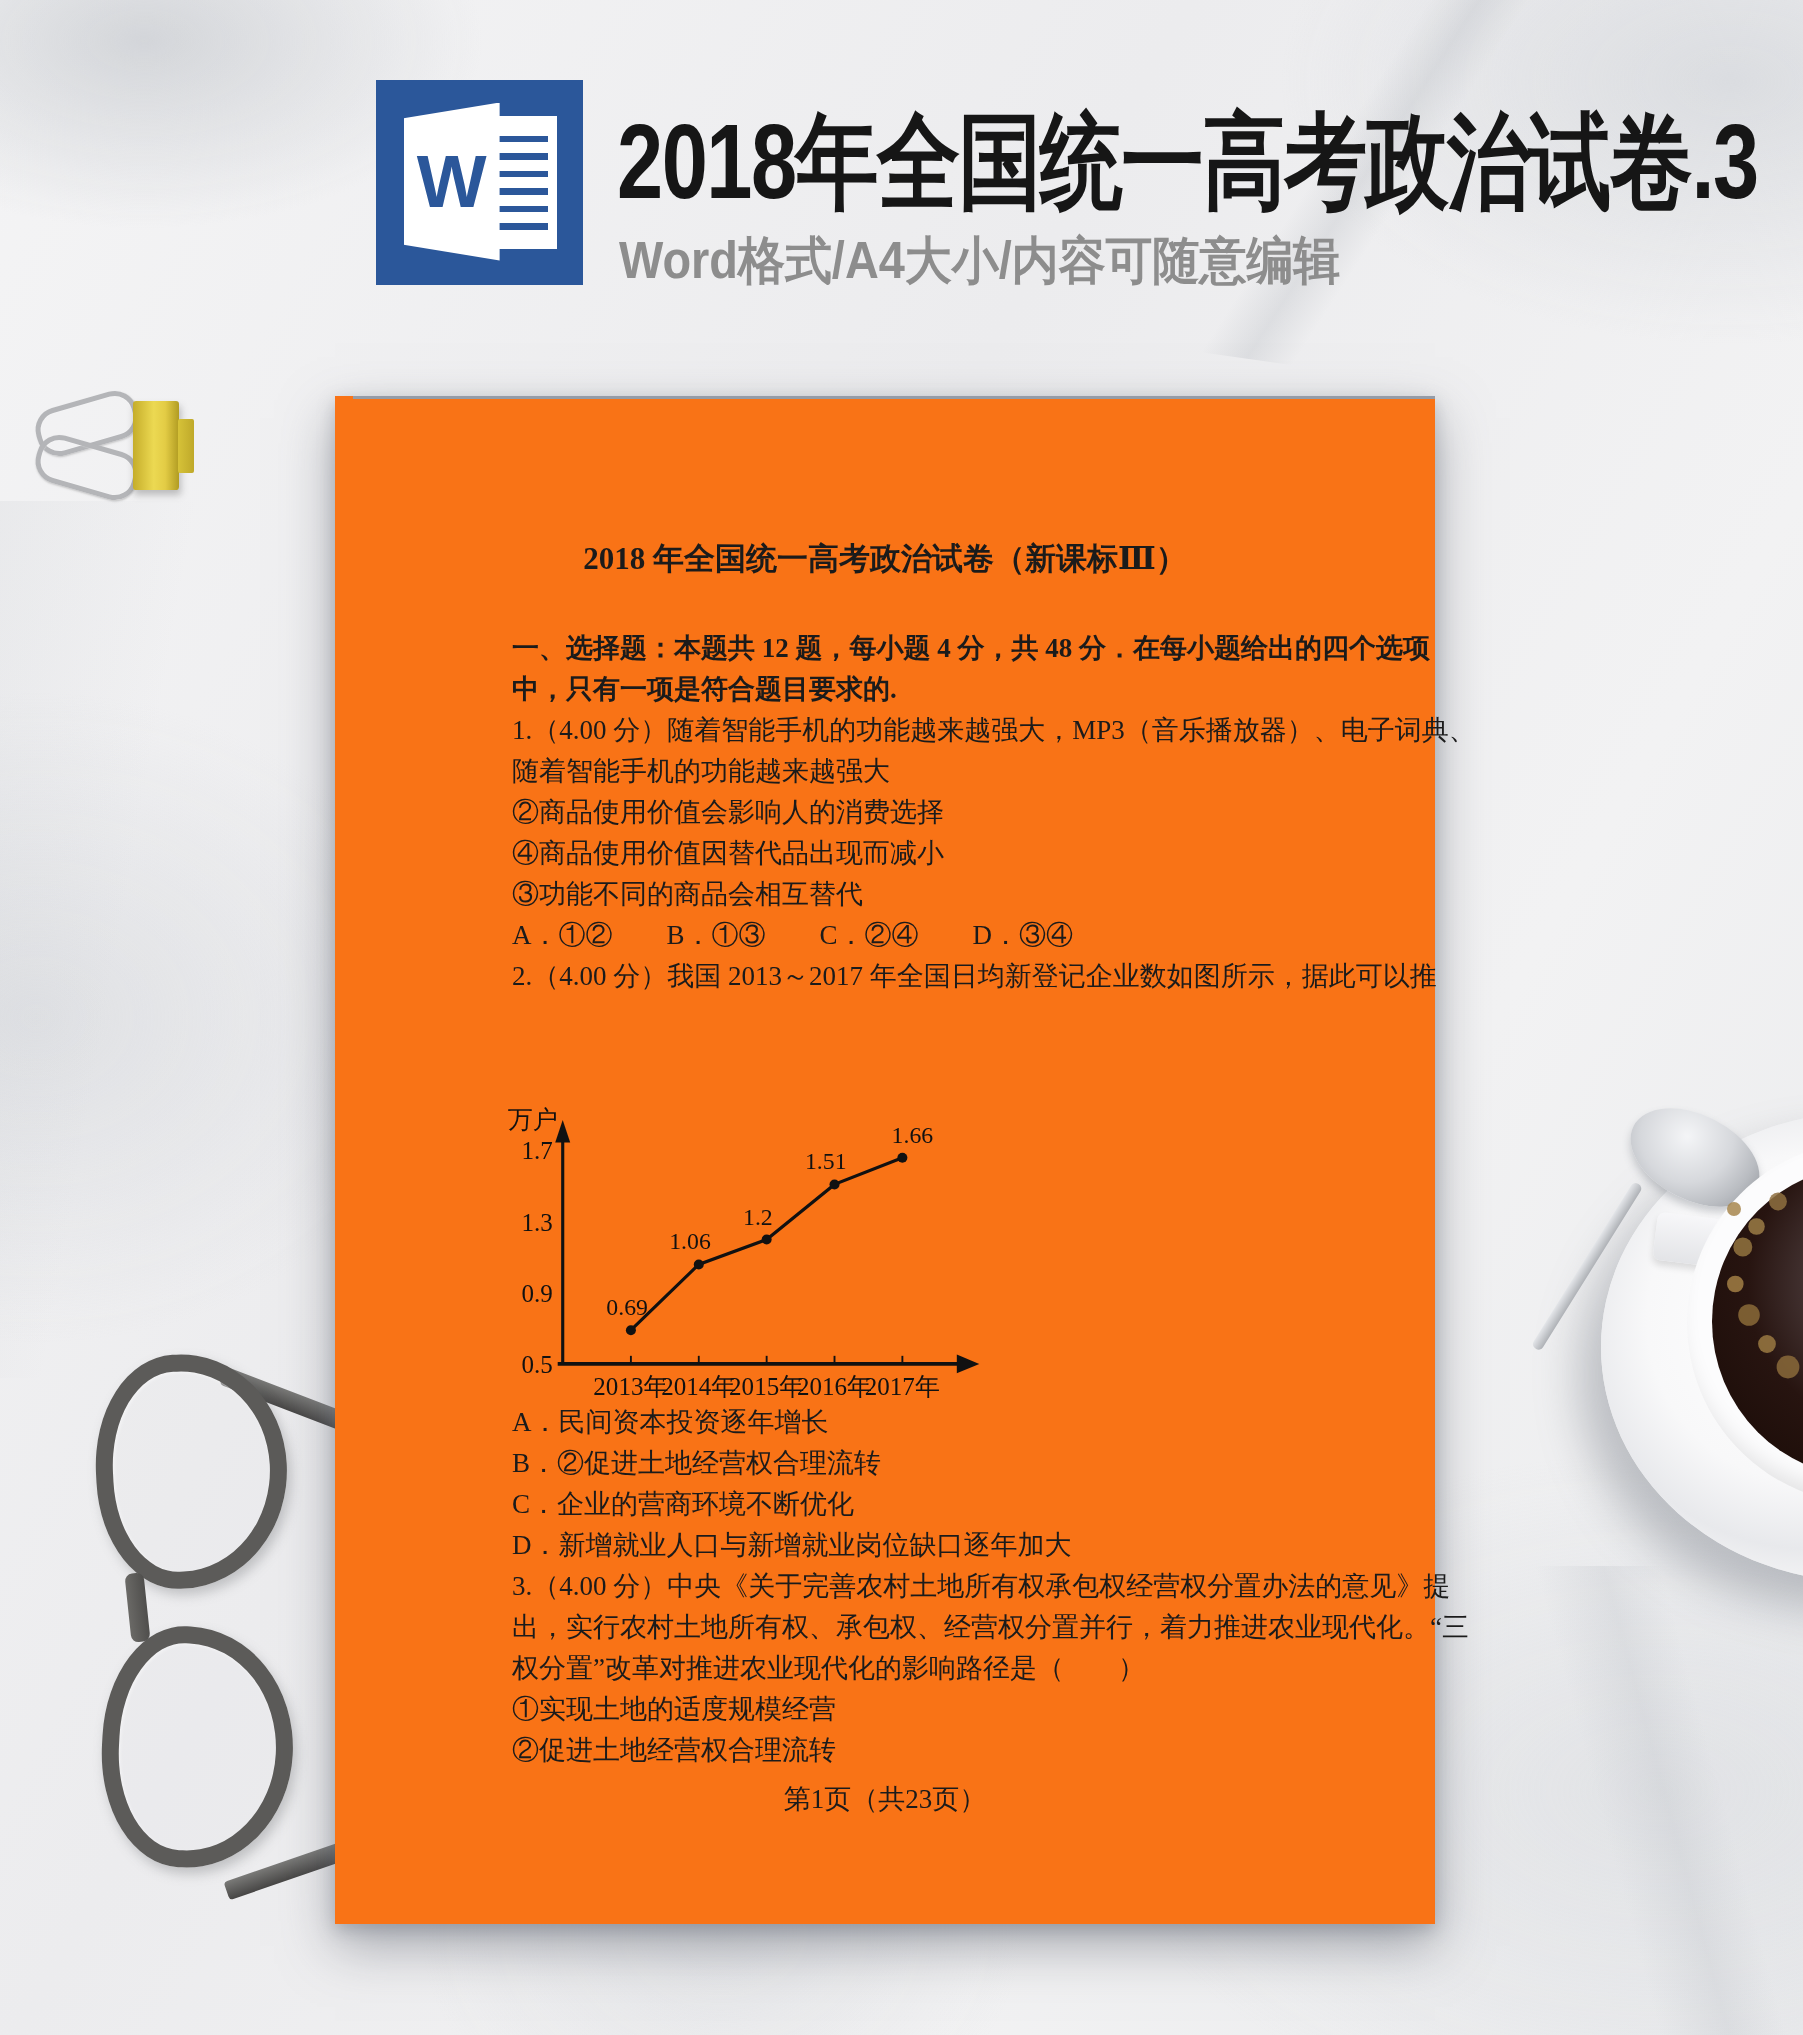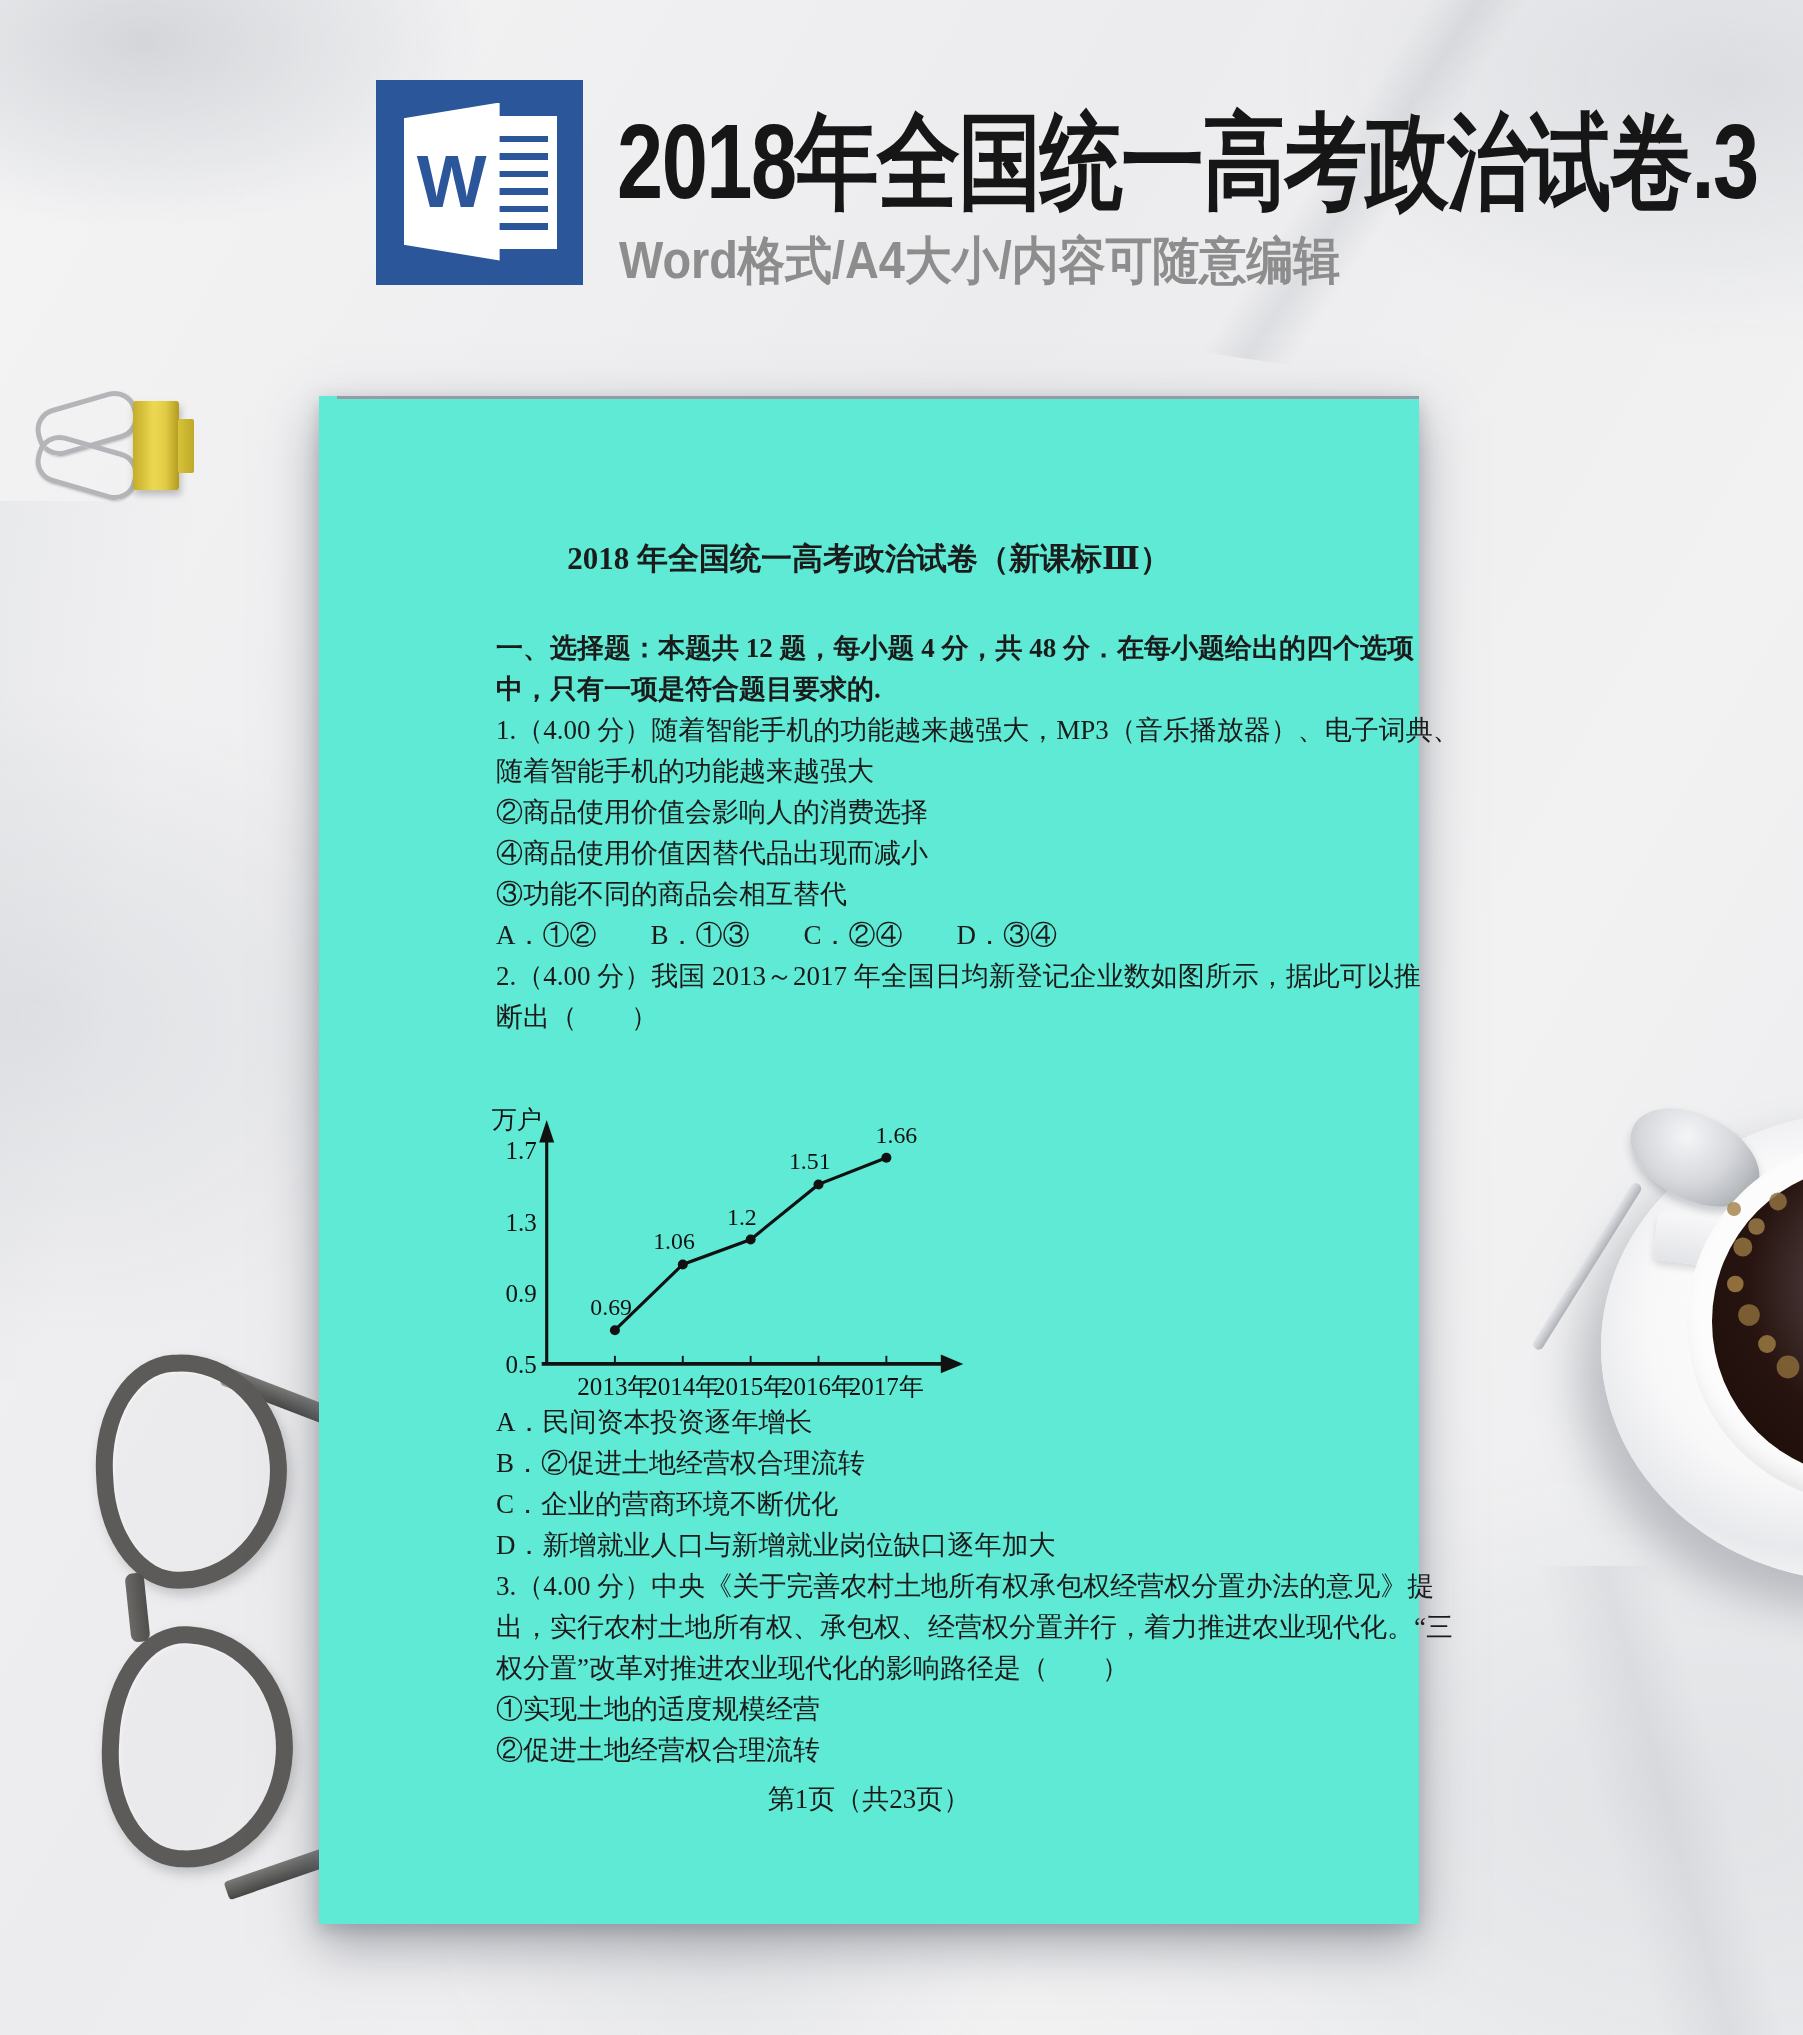--- a/index.html
+++ b/index.html
@@ -81,21 +81,21 @@
     transform:rotate(27deg);
     background:radial-gradient(circle at 38% 32%,#f4f5f7,#d6d8dc 45%,#b9bcc1 70%,#8c9096 100%);
     box-shadow:2.5px 5px 8.8px rgba(90,95,105,.3);}
   .spoon-handle{position:absolute;left:1633px;top:1184px;width:10.6px;height:194px;border-radius:5px;
     transform:rotate(32deg);transform-origin:top center;
     background:linear-gradient(90deg,#e4e6e9,#aeb1b6);}
   .cup-handle{position:absolute;left:1655px;top:1216px;width:74px;height:48px;border-radius:7.5px 2.5px 2.5px 7.5px;
     background:linear-gradient(180deg,#f7f7f9,#e3e4e7);box-shadow:0 5px 7.5px rgba(0,0,0,.12);transform:rotate(7deg);}
 
   
-  .page{position:absolute;left:319px;top:396px;width:1100px;height:1528px;background:#5eead4;
+  .page{position:absolute;left:335px;top:396px;width:1100px;height:1528px;background:#f97316;
     box-shadow:0 22px 50px rgba(95,100,112,.5),0 6.3px 15.7px rgba(110,115,125,.35);
     font-family:"Liberation Serif","DejaVu Serif",serif;color:#1b1b1b;}
   .page-edge{position:absolute;left:17.5px;right:0;top:0;height:3.1px;background:#959ca7;}
   .doc-title{position:absolute;left:0;top:142px;width:100%;text-align:center;
     font-size:31px;font-weight:bold;white-space:nowrap;}
   .textcol{position:absolute;left:177px;width:802px;}
   .lines-before{top:232px;}
   .lines-after{top:1006px;}
   .tline{height:41px;line-height:41px;font-size:27px;white-space:nowrap;}
   .tline.bold{font-weight:bold;}
@@ -147,21 +147,20 @@
   <div class="textcol lines-before" id="lines-before">
       <div class="tline bold">一、选择题：本题共 12 题，每小题 4 分，共 48 分．在每小题给出的四个选项</div>
       <div class="tline bold">中，只有一项是符合题目要求的.</div>
       <div class="tline">1.（4.00 分）随着智能手机的功能越来越强大，MP3（音乐播放器）、电子词典、</div>
       <div class="tline">随着智能手机的功能越来越强大</div>
       <div class="tline">②商品使用价值会影响人的消费选择</div>
       <div class="tline">④商品使用价值因替代品出现而减小</div>
       <div class="tline">③功能不同的商品会相互替代</div>
       <div class="tline">A．①②　　B．①③　　C．②④　　D．③④</div>
       <div class="tline">2.（4.00 分）我国 2013～2017 年全国日均新登记企业数如图所示，据此可以推</div>
-      <div class="tline">断出（　　）</div>
     </div>
   <div class="chart-box" id="chart"><svg width="507" height="294" viewBox="0 0 810 470">
         <line x1="108" y1="414" x2="108" y2="42" stroke="#111" stroke-width="5"></line>
         <polygon points="108,24 96,60 120,60" fill="#111"></polygon>
         <line x1="100" y1="414" x2="748" y2="414" stroke="#111" stroke-width="6"></line>
         <polygon points="774,414 738,399 738,429" fill="#111"></polygon>
         <text x="100" y="36" font-size="40" text-anchor="end">万户</text>
         <text x="92" y="428" font-size="40" text-anchor="end">0.5</text>
         <text x="92" y="314.32" font-size="40" text-anchor="end">0.9</text>
         <text x="92" y="200.64" font-size="40" text-anchor="end">1.3</text>

